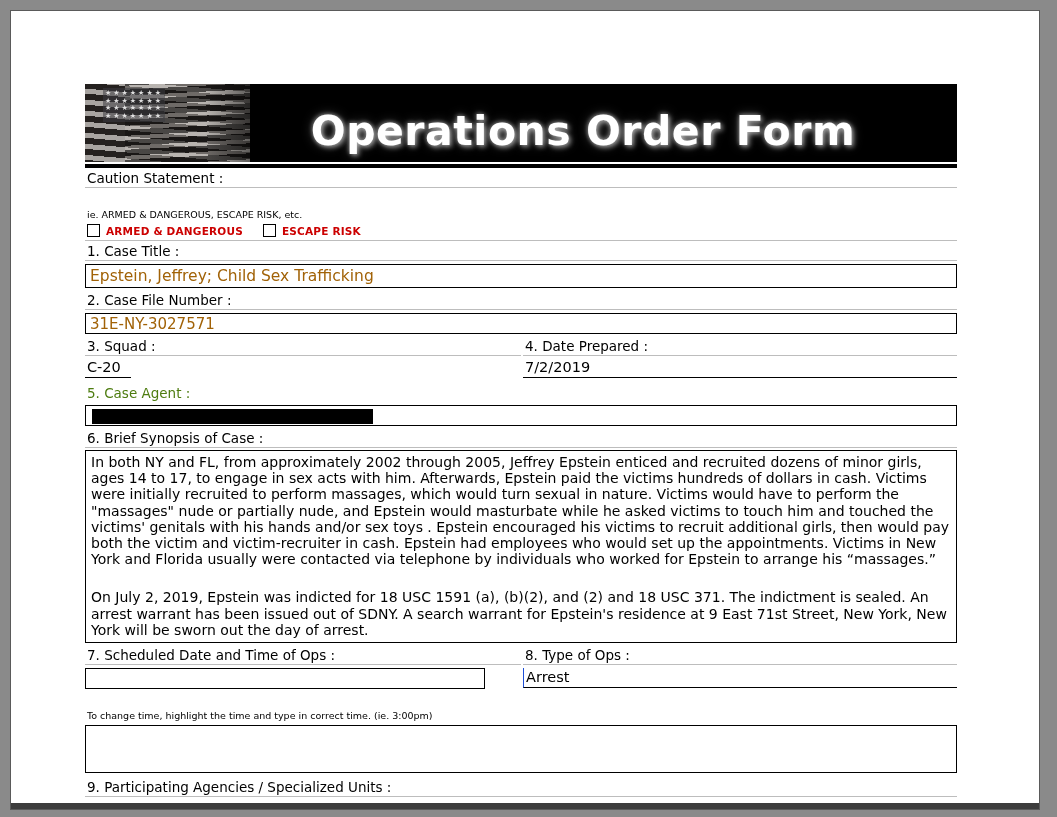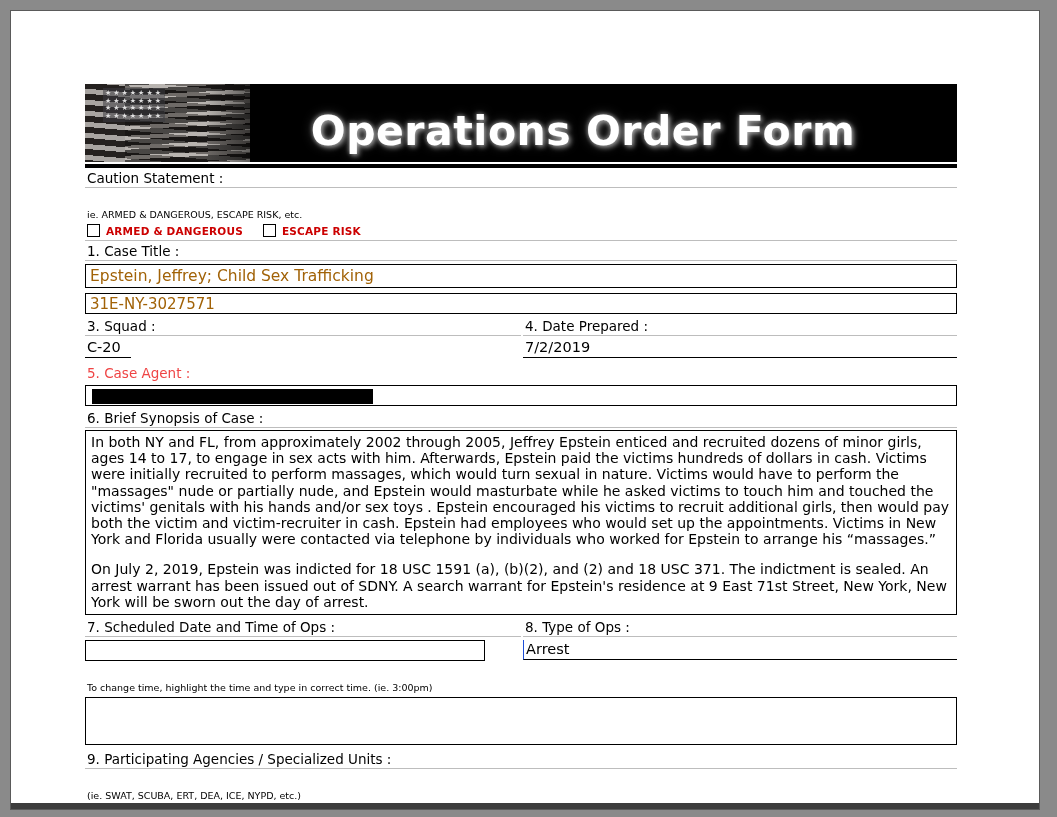--- a/index.html
+++ b/index.html
@@ -139,21 +139,21 @@
   
   .label-row {
     font-size: 13.5px;
     color: #000;
     padding: 2px 0 1px 2px;
     border-bottom: 1px solid #bdbdbd;
     line-height: 16px;
   }
   .label-plain {
     font-size: 13.5px;
-    color: #ef4444;
+    color: #4d7c0f;
     padding: 3px 0 2px 2px;
     line-height: 16px;
   }
   .hint {
     font-size: 9.5px;
     color: #000;
     padding: 1px 0 1px 2px;
     line-height: 12px;
     margin-top: 20px;
   }
@@ -226,21 +226,21 @@
   .synopsis {
     border: 1px solid #000;
     background: #fff;
     padding: 3px 5px 4px 5px;
     font-size: 14px;
     line-height: 16.2px;
     color: #000;
     box-sizing: border-box;
   }
   .synopsis p { margin: 0; }
-  .synopsis p + p { margin-top: 14px; }
+  .synopsis p + p { margin-top: 22px; }
 
   .bigbox {
     border: 1px solid #000;
     background: #fff;
     height: 48px;
     box-sizing: border-box;
   }
 
   .rule-light { border-bottom: 1px solid #bdbdbd; height: 0; }
 
@@ -291,20 +291,21 @@
         <span class="cb-gap"></span>
         <span class="cb"></span>
         <span class="cb-label">ESCAPE RISK</span>
       </div>
 
       <div class="label-row">1. Case Title :</div>
       <div class="spacer-3"></div>
       <div class="field tall">Epstein, Jeffrey; Child Sex Trafficking</div>
 
       <div class="spacer-2"></div>
+      <div class="label-row">2. Case File Number :</div>
       <div class="spacer-3"></div>
       <div class="field">31E-NY-3027571</div>
 
       <div class="spacer-2"></div>
       <div class="two-col">
         <div class="col-l">
           <div class="label-row">3. Squad :</div>
         </div>
         <div class="col-r">
           <div class="label-row">4. Date Prepared :</div>

